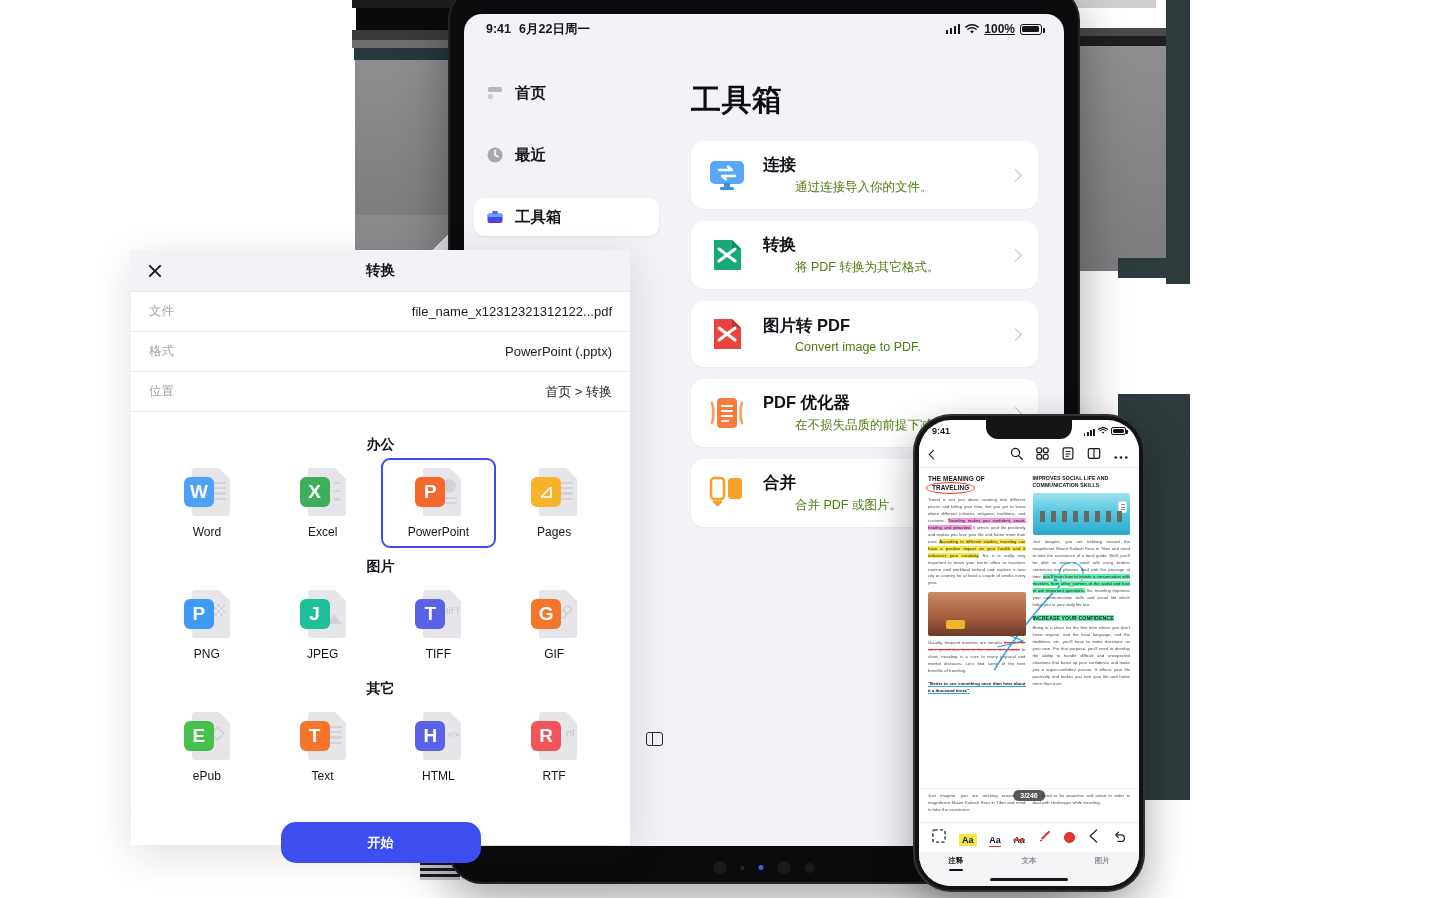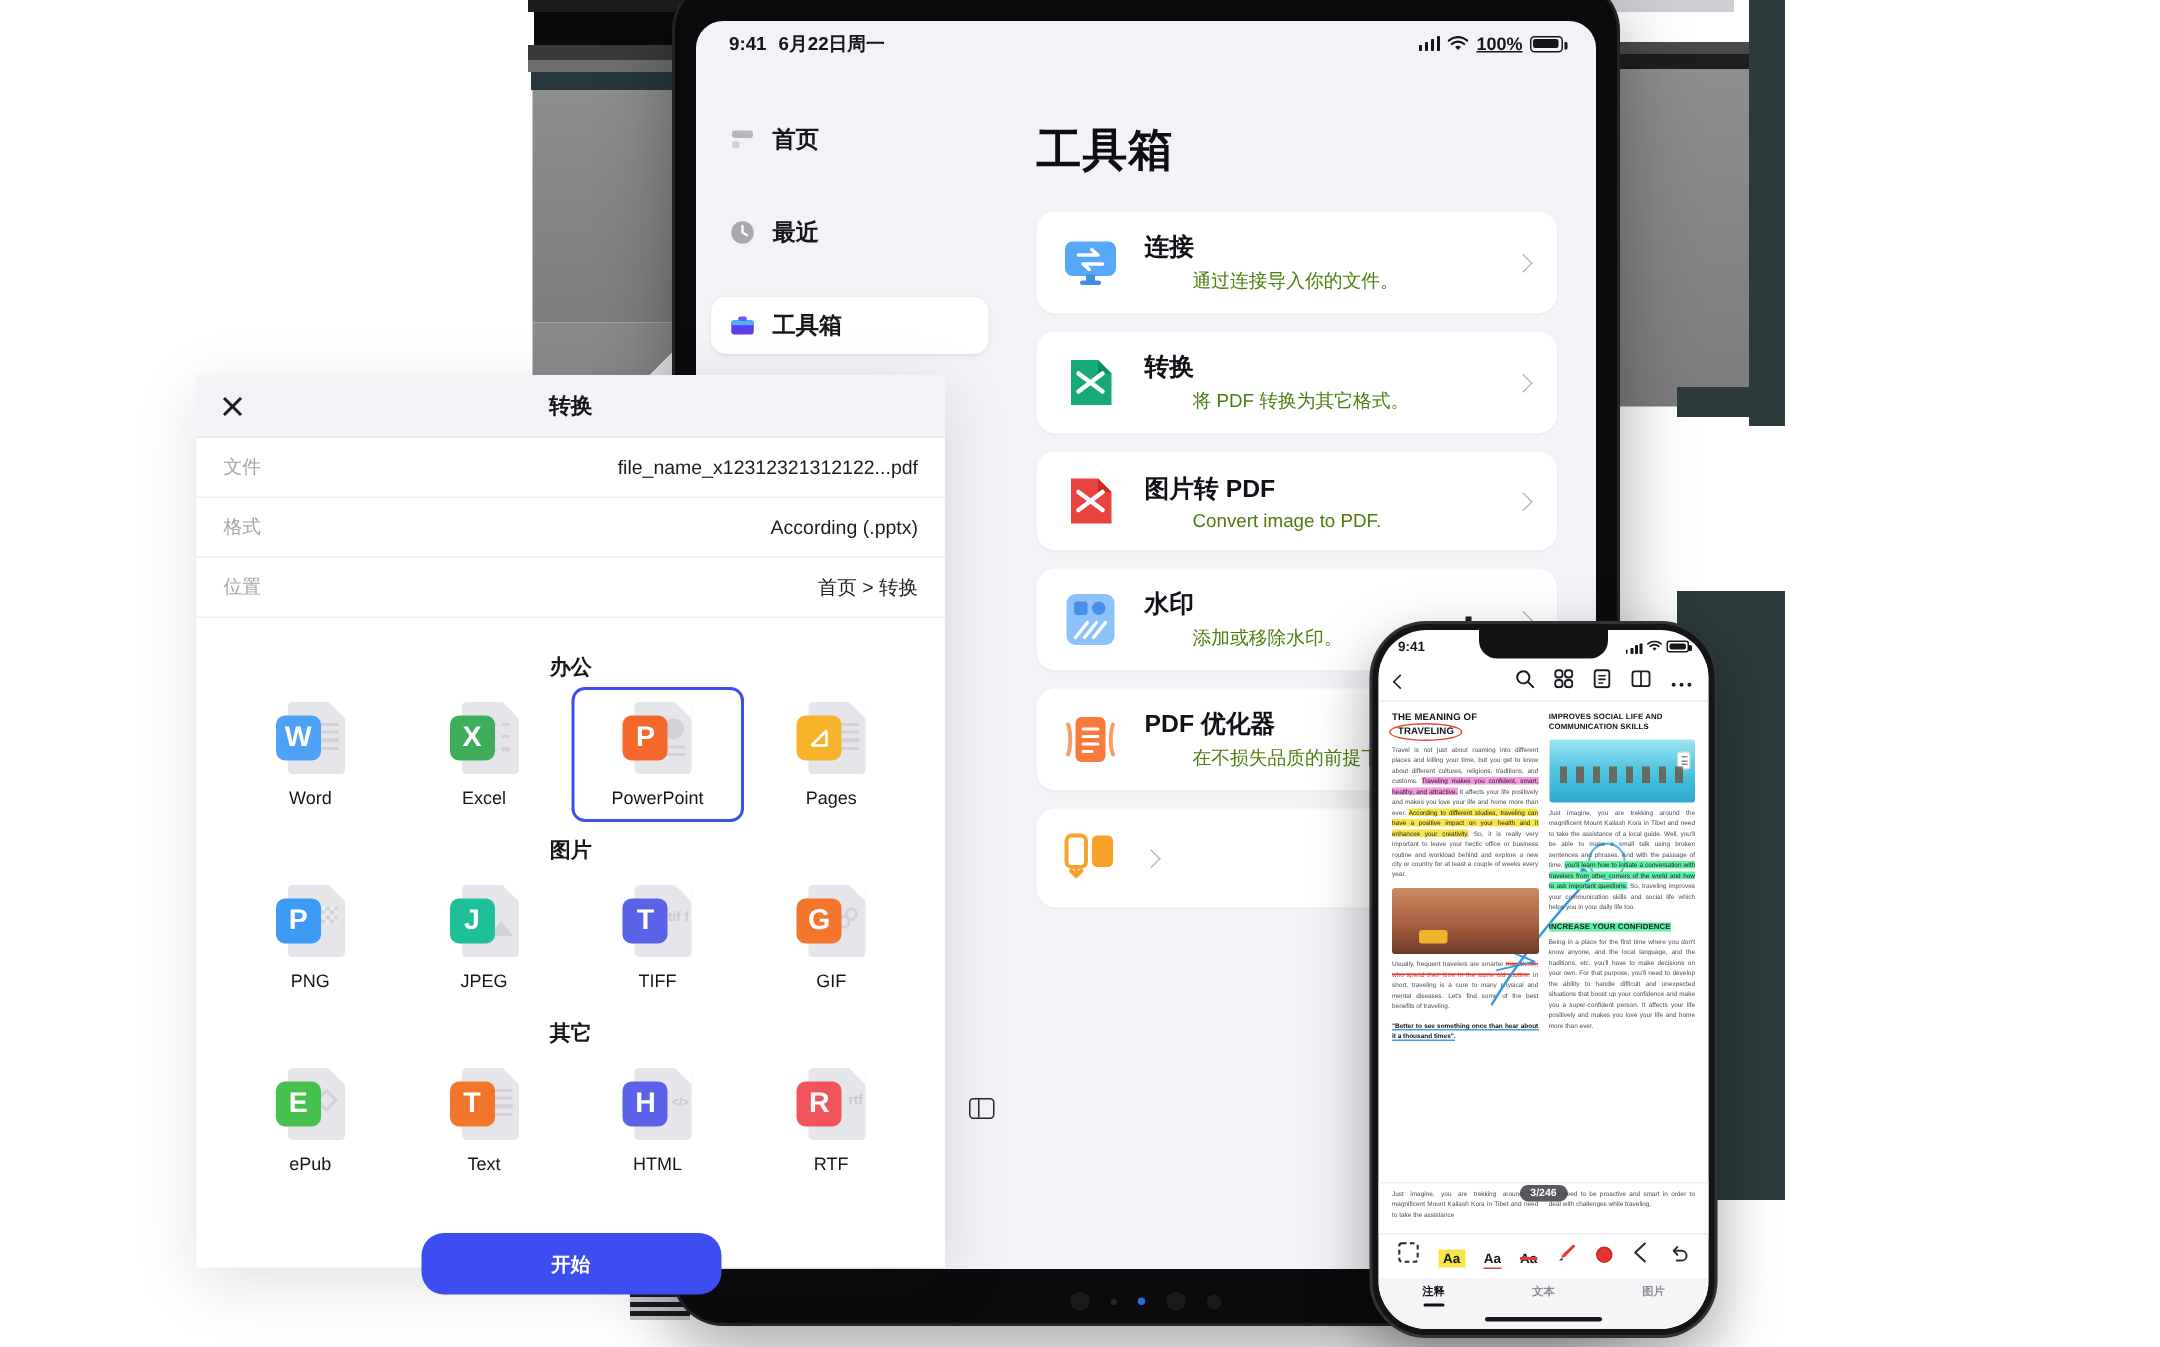--- a/index.html
+++ b/index.html
@@ -324,36 +324,20 @@
                 <path d="M12 14l16 12M28 14L12 26" stroke="#fff" stroke-width="3" stroke-linecap="round"></path>
               </svg>
             </span>
             <span class="tool-txt">
               <span class="tool-name" style="display:block">图片转 PDF</span>
               <span class="tool-sub" style="display:block">Convert image to PDF.</span>
             </span>
             <span class="chev"></span>
           </div>
 
-          <div class="tool-card">
-            <span class="tool-ico">
-              <svg width="40" height="40" viewBox="0 0 40 40">
-                <rect x="4" y="3" width="32" height="34" rx="6" fill="#8dc2fb"></rect>
-                <rect x="9" y="8" width="9" height="9" rx="2" fill="#4a90ea"></rect>
-                <rect x="21" y="8" width="9" height="9" rx="4.5" fill="#4a90ea"></rect>
-                <path d="M10 32l8-10M16 32l8-10M22 32l8-10" stroke="#fff" stroke-width="2.2" stroke-linecap="round"></path>
-              </svg>
-            </span>
-            <span class="tool-txt">
-              <span class="tool-name" style="display:block">水印</span>
-              <span class="tool-sub" style="display:block">添加或移除水印。</span>
-            </span>
-            <span class="dotmark"></span>
-            <span class="chev"></span>
-          </div>
 
           <div class="tool-card">
             <span class="tool-ico">
               <svg width="40" height="40" viewBox="0 0 40 40">
                 <rect x="10" y="5" width="20" height="30" rx="4" fill="#f97a3d"></rect>
                 <path d="M5 10c2 5 2 15 0 20M35 10c-2 5-2 15 0 20" stroke="#fb9a63" stroke-width="2.6" fill="none" stroke-linecap="round"></path>
                 <path d="M15 13h10M15 18h10M15 23h10M15 28h6" stroke="#fff" stroke-width="2" stroke-linecap="round"></path>
               </svg>
             </span>
             <span class="tool-txt">
@@ -364,20 +348,24 @@
           </div>
 
           <div class="tool-card">
             <span class="tool-ico">
               <svg width="40" height="40" viewBox="0 0 40 40">
                 <rect x="4" y="5" width="13" height="21" rx="3.5" fill="none" stroke="#f7a12a" stroke-width="2.6"></rect>
                 <rect x="21" y="5" width="14" height="21" rx="3.5" fill="#f7a12a"></rect>
                 <path d="M10.5 26v6m0 0-3.5-3.5M10.5 32l3.5-3.5" stroke="#f7a12a" stroke-width="2.6" fill="none" stroke-linecap="round" stroke-linejoin="round"></path>
               </svg>
             </span>
+            <span class="tool-txt">
+              <span class="tool-name" style="display:block">合并</span>
+              <span class="tool-sub" style="display:block">合并 PDF 或图片。</span>
+            </span>
             <span class="chev"></span>
           </div>
 
 
         </div>
       </div>
     </div>
   </div>
 
   <div class="conv">
@@ -385,21 +373,21 @@
       <span class="conv-close"></span>
       <span class="conv-title">转换</span>
     </div>
 
     <div class="conv-row">
       <span class="k">文件</span>
       <span class="v">file_name_x12312321312122...pdf</span>
     </div>
     <div class="conv-row">
       <span class="k">格式</span>
-      <span class="v">According (.pptx)</span>
+      <span class="v">PowerPoint (.pptx)</span>
     </div>
     <div class="conv-row">
       <span class="k">位置</span>
       <span class="v">首页 &gt; 转换</span>
     </div>
 
     <div class="conv-body">
 
       <div class="grp-title">办公</div>
       <div class="grid4">

